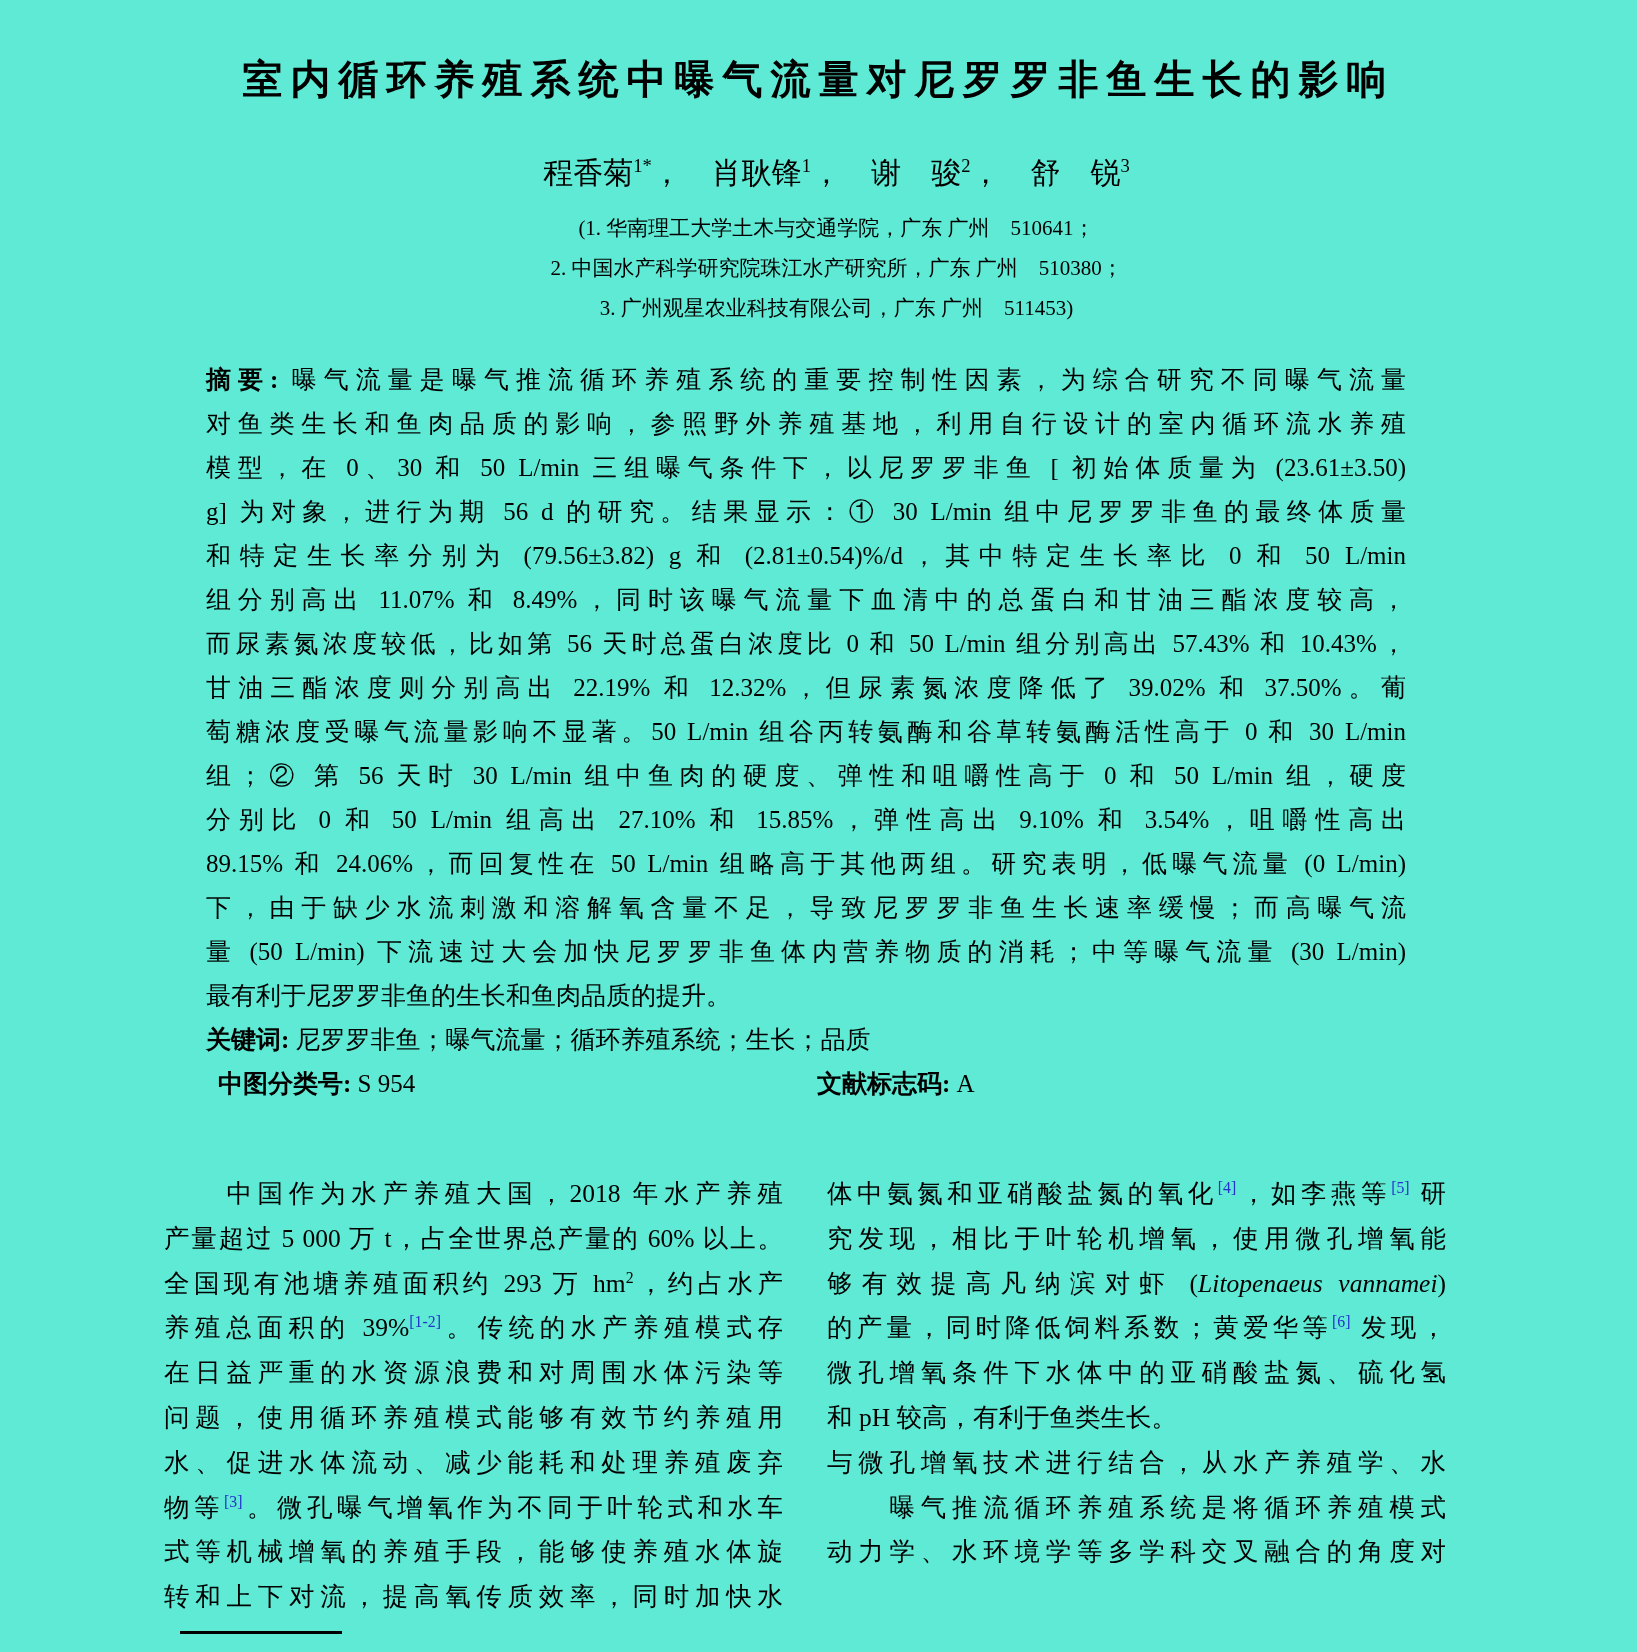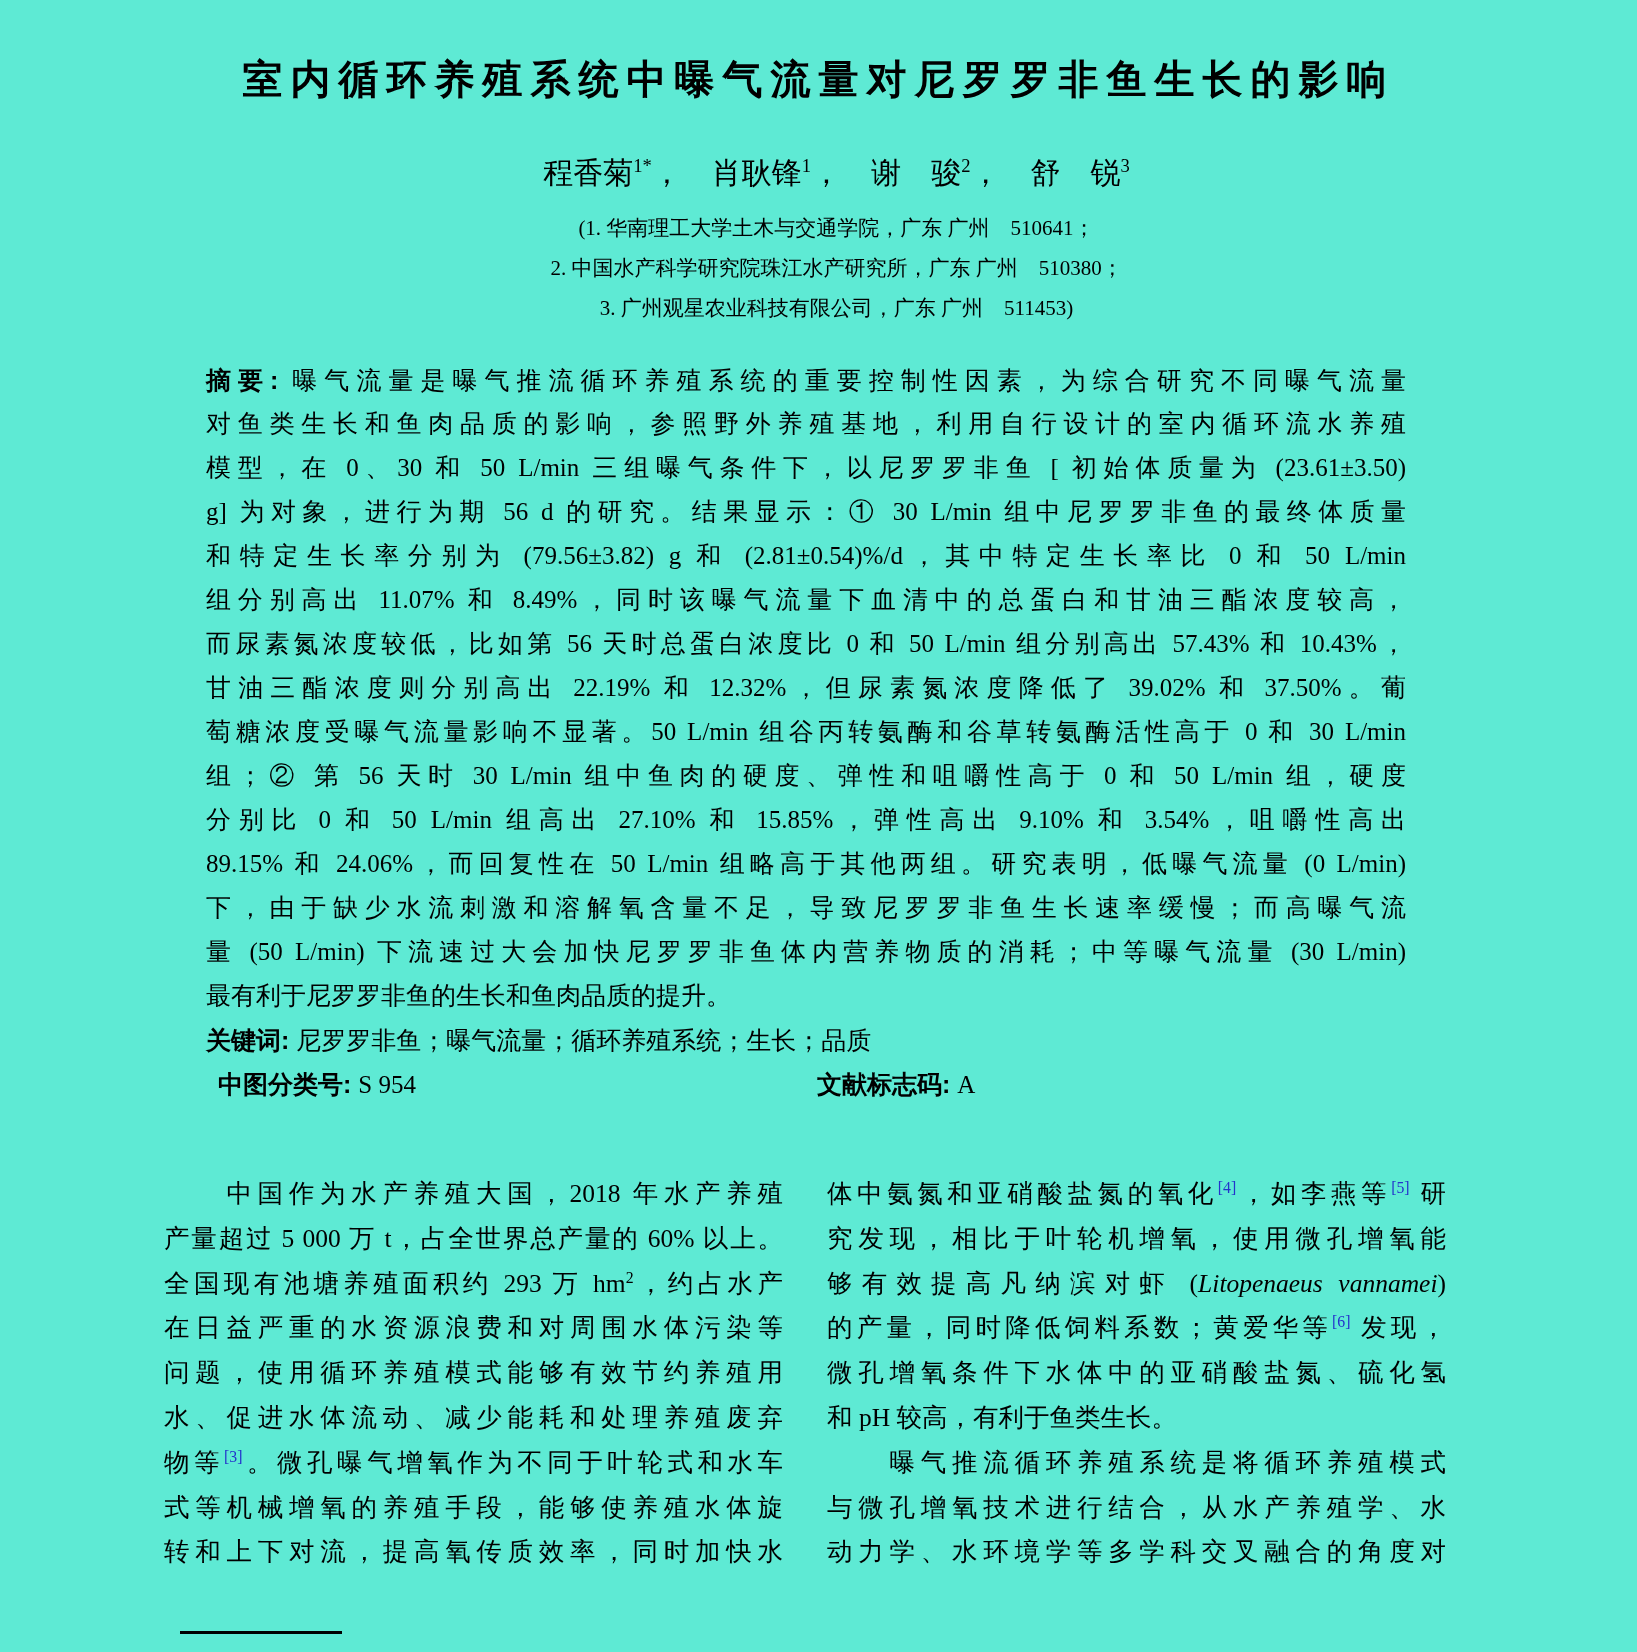--- a/index.html
+++ b/index.html
@@ -18,21 +18,21 @@
   .clcrow{position:absolute;top:1062px;left:206px;width:1200px;font-size:25px;line-height:44px;}
   .clc1{position:absolute;left:12px;}
   .clc2{position:absolute;left:611px;}
   .columns{position:absolute;top:1172px;left:164px;width:1298px;display:flex;gap:44px;font-size:25.5px;}
   .col{width:619px;}
   .col .tline{height:44.8px;line-height:44.8px;}
   .tline{text-align:justify;text-align-last:justify;white-space:normal;}
   .nojust{text-align-last:left;}
   sup{font-size:0.62em;line-height:0;vertical-align:super;}
   sup.ref{color:#2432cc;}
-  .blabel{font-family:Liberation Sans, sans-serif;font-weight:700;}
+  .blabel{font-family:Liberation Serif, serif;font-weight:700;}
   .it{font-style:italic;}
   .footrule{position:absolute;left:180px;top:1631px;width:162px;height:3px;background:#000000;}
 </style>
 </head>
 <body>
 
 <div class="page">
 
   <h1 class="title">室内循环养殖系统中曝气流量对尼罗罗非鱼生长的影响</h1>
 
@@ -69,35 +69,36 @@
   <div class="clcrow">
     <span class="clc1"><span class="blabel">中图分类号: </span><span>S 954</span></span>
     <span class="clc2"><span class="blabel">文献标志码: </span><span>A</span></span>
   </div>
 
   <div class="columns">
     <div class="col">
         <div class="tline"><span>　　中国作为水产养殖大国，2018 年水产养殖</span></div>
         <div class="tline"><span>产量超过 5 000 万 t，占全世界总产量的 60% 以上。</span></div>
         <div class="tline"><span>全国现有池塘养殖面积约 293 万 hm</span><sup>2</sup><span>，约占水产</span></div>
+        <div class="tline"><span>养殖总面积的 39%</span><sup class="ref">[1-2]</sup><span>。传统的水产养殖模式存</span></div>
         <div class="tline"><span>在日益严重的水资源浪费和对周围水体污染等</span></div>
         <div class="tline"><span>问题，使用循环养殖模式能够有效节约养殖用</span></div>
         <div class="tline"><span>水、促进水体流动、减少能耗和处理养殖废弃</span></div>
         <div class="tline"><span>物等</span><sup class="ref">[3]</sup><span>。微孔曝气增氧作为不同于叶轮式和水车</span></div>
         <div class="tline"><span>式等机械增氧的养殖手段，能够使养殖水体旋</span></div>
         <div class="tline"><span>转和上下对流，提高氧传质效率，同时加快水</span></div>
       </div>
     <div class="col">
         <div class="tline"><span>体中氨氮和亚硝酸盐氮的氧化</span><sup class="ref">[4]</sup><span>，如李燕等</span><sup class="ref">[5]</sup><span> 研</span></div>
         <div class="tline"><span>究发现，相比于叶轮机增氧，使用微孔增氧能</span></div>
         <div class="tline"><span>够有效提高凡纳滨对虾 (</span><span class="it">Litopenaeus vannamei</span><span>)</span></div>
         <div class="tline"><span>的产量，同时降低饲料系数；黄爱华等</span><sup class="ref">[6]</sup><span> 发现，</span></div>
         <div class="tline"><span>微孔增氧条件下水体中的亚硝酸盐氮、硫化氢</span></div>
         <div class="tline nojust"><span>和 pH 较高，有利于鱼类生长。</span></div>
+        <div class="tline"><span>与微孔增氧技术进行结合，从水产养殖学、水</span></div>
         <div class="tline"><span>　　曝气推流循环养殖系统是将循环养殖模式</span></div>
-        <div class="tline"><span>与微孔增氧技术进行结合，从水产养殖学、水</span></div>
         <div class="tline"><span>动力学、水环境学等多学科交叉融合的角度对</span></div>
       </div>
   </div>
 
   <div class="footrule"></div>
 
 </div>
 
 </body></html>

